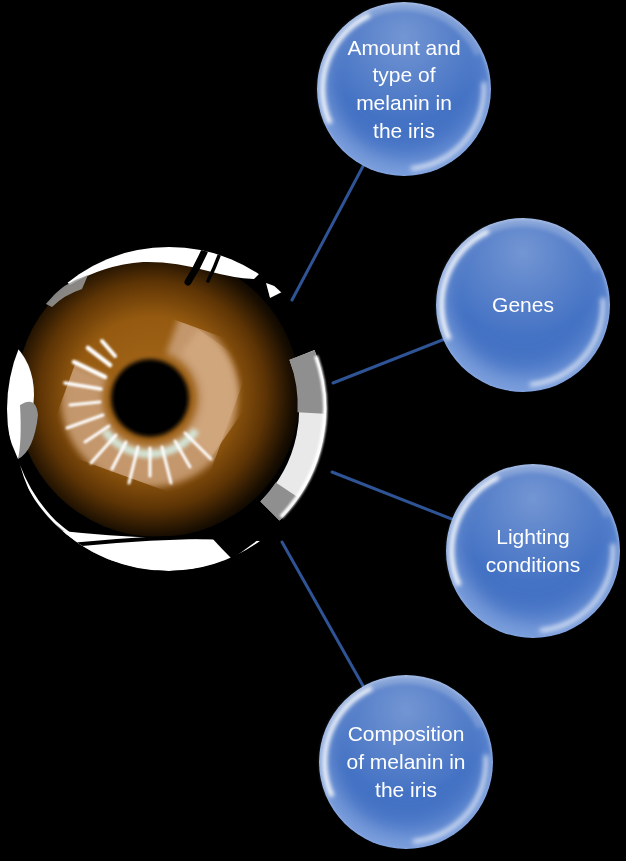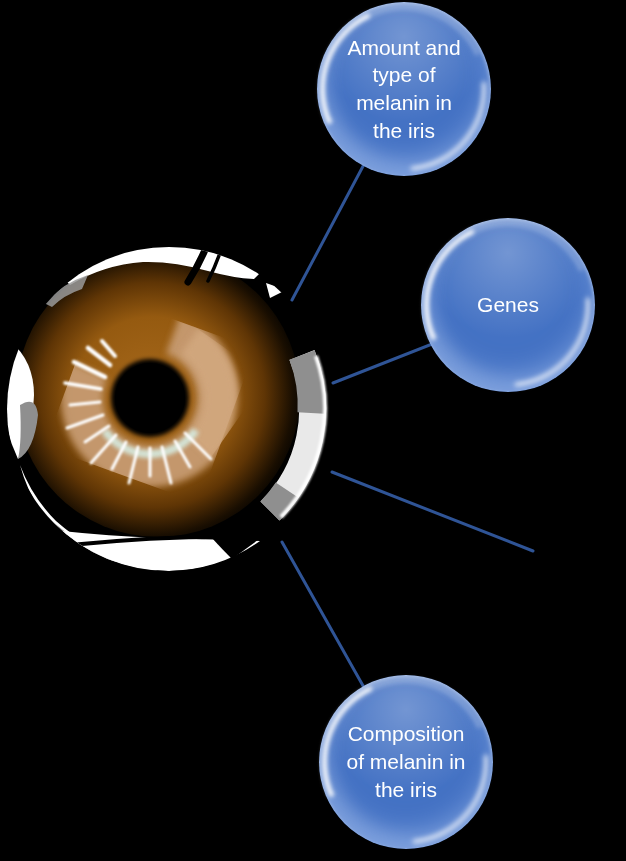--- a/index.html
+++ b/index.html
@@ -31,21 +31,21 @@
   }
   .node::after{ 
     content:"";position:absolute;inset:5px;border-radius:50%;
     border:4px solid transparent;
     border-right-color:rgba(255,255,255,.8);
     transform:rotate(40deg);
     filter:blur(2.5px);
   }
   .node span{position:relative;z-index:3;padding:0 8px;}
   #node-melanin{left:317px;top:2px;}
-  #node-genes{left:421px;top:218px;text-align:center;}
+  #node-genes{left:436px;top:218px;text-align:center;}
   #node-lighting{left:446px;top:464px;}
   #node-stroma{left:319px;top:675px;}
 </style>
 </head>
 <body>
 
 <div class="stage">
 
   <svg class="scene" width="626" height="861" viewBox="0 0 626 861">
 
@@ -151,19 +151,23 @@
 
   <div class="node" id="node-melanin">
     <span>Amount and
 type of
 melanin in
 the iris</span>
   </div>
   <div class="node" id="node-genes">
     <span>Genes</span>
   </div>
+  <div class="node" id="node-lighting">
+    <span>Lighting
+conditions</span>
+  </div>
   <div class="node" id="node-stroma">
     <span>Composition
 of melanin in
 the iris</span>
   </div>
 
 </div>
 
 </body></html>

